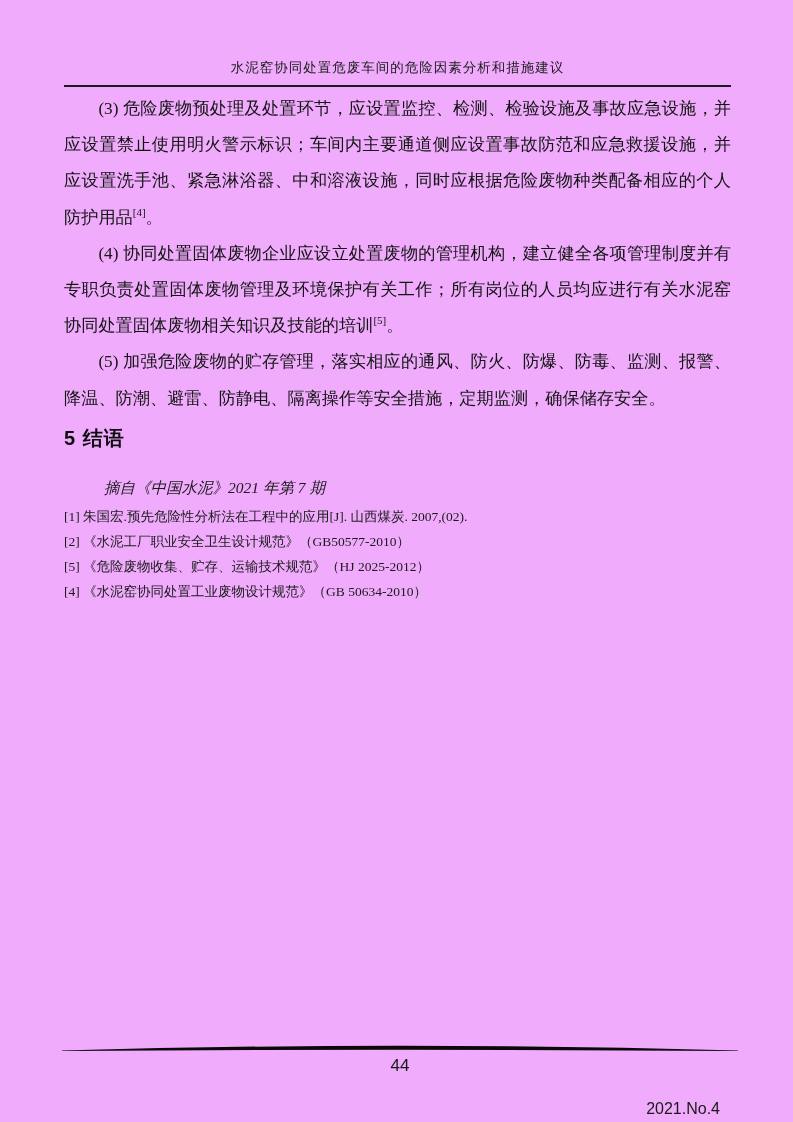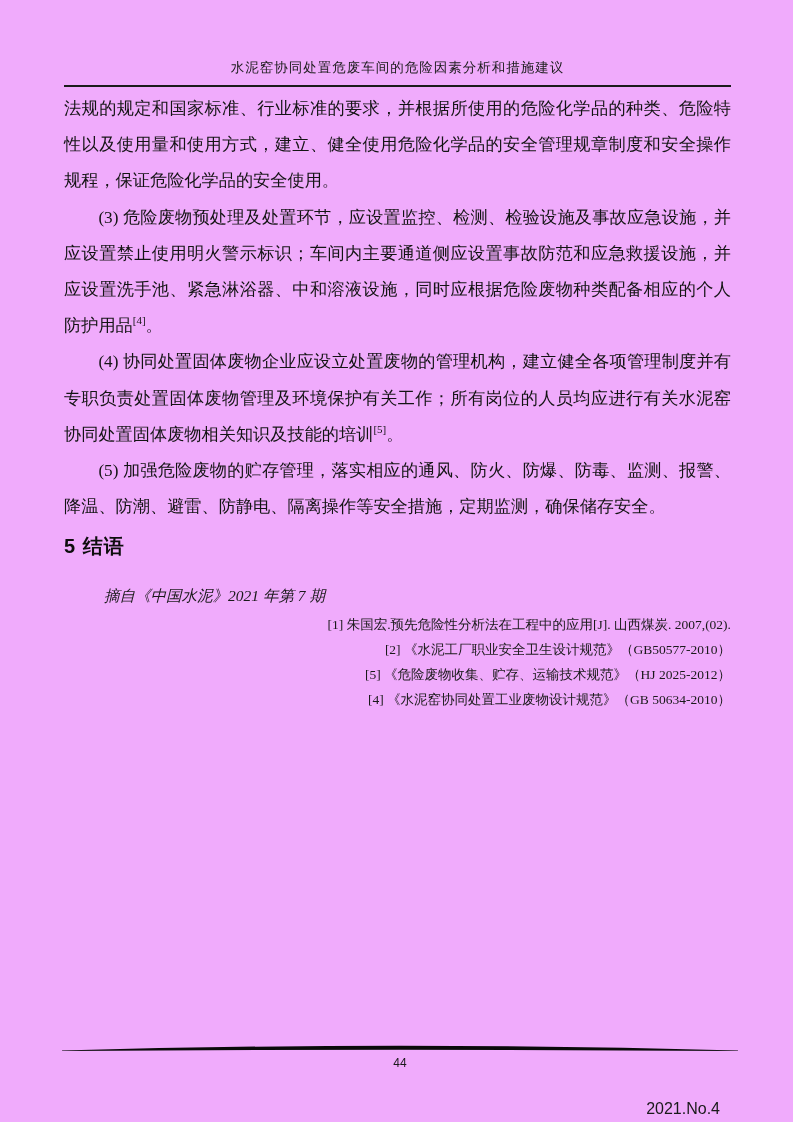--- a/index.html
+++ b/index.html
@@ -72,41 +72,40 @@
   .refs-heading {
     margin-top: 96px;
     font-family: "Liberation Sans", "DejaVu Sans", sans-serif;
     font-weight: bold;
     font-size: 15px;
     line-height: 22px;
     color: #0d0d0d;
   }
   .refs {
     margin-top: 5px;
-    text-align: right;
   }
   .ref-item {
     margin: 0;
     font-size: 13.5px;
     line-height: 25px;
     color: #1a1a1a;
   }
   .footer-rule {
     position: absolute;
     left: 62px;
     top: 1044px;
   }
   .page-number {
     position: absolute;
     left: 62px;
     width: 676px;
     top: 1056px;
     text-align: center;
     font-family: "Liberation Sans", "DejaVu Sans", sans-serif;
-    font-size: 12px;
+    font-size: 17px;
     color: #1a1a1a;
   }
   .issue-label {
     position: absolute;
     right: 73px;
     top: 1100px;
     font-family: "Liberation Sans", "DejaVu Sans", sans-serif;
     font-size: 16px;
     color: #1a1a1a;
   }
@@ -116,21 +115,20 @@
 
 <div class="page">
   <div class="content">
 
     <div class="doc-header">
       <div class="doc-title">水泥窑协同处置危废车间的危险因素分析和措施建议</div>
       <div class="head-rule"></div>
     </div>
 
     <div class="body-text">
-      <p class="para"><span>法规的规定和国家标准、行业标准的要求，并根据所使用的危险化学品的种类、危险特性以及使用量和使用方式，建立、健全使用危险化学品的安全管理规章制度和安全操作规程，保证危险化学品的安全使用。</span></p>
       <p class="para indent"><span>(3) 危险废物预处理及处置环节，应设置监控、检测、检验设施及事故应急设施，并应设置禁止使用明火警示标识；车间内主要通道侧应设置事故防范和应急救援设施，并应设置洗手池、紧急淋浴器、中和溶液设施，同时应根据危险废物种类配备相应的个人防护用品</span><sup>[4]</sup><span>。</span></p>
       <p class="para indent"><span>(4) 协同处置固体废物企业应设立处置废物的管理机构，建立健全各项管理制度并有专职负责处置固体废物管理及环境保护有关工作；所有岗位的人员均应进行有关水泥窑协同处置固体废物相关知识及技能的培训</span><sup>[5]</sup><span>。</span></p>
       <p class="para indent"><span>(5) 加强危险废物的贮存管理，落实相应的通风、防火、防爆、防毒、监测、报警、降温、防潮、避雷、防静电、隔离操作等安全措施，定期监测，确保储存安全。</span></p>
     </div>
 
     <h2 class="section-heading">5 结语</h2>
 
 
     <p class="source-line">摘自《中国水泥》2021 年第 7 期</p>
 

